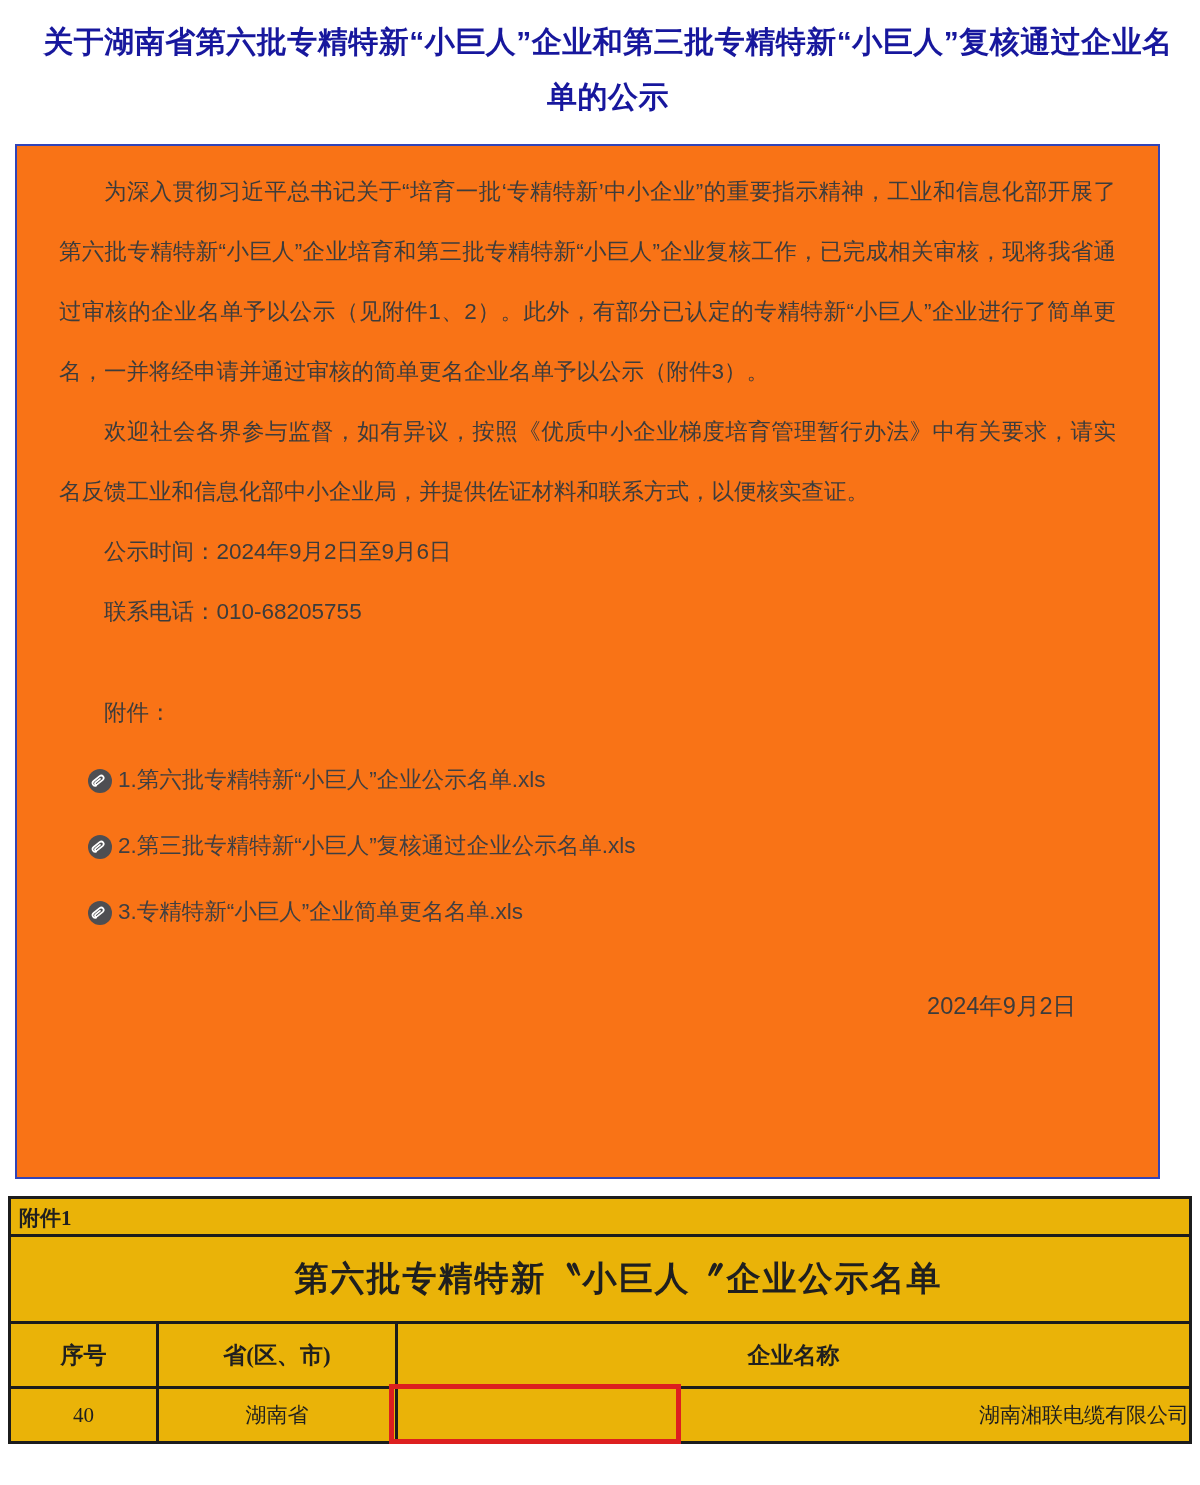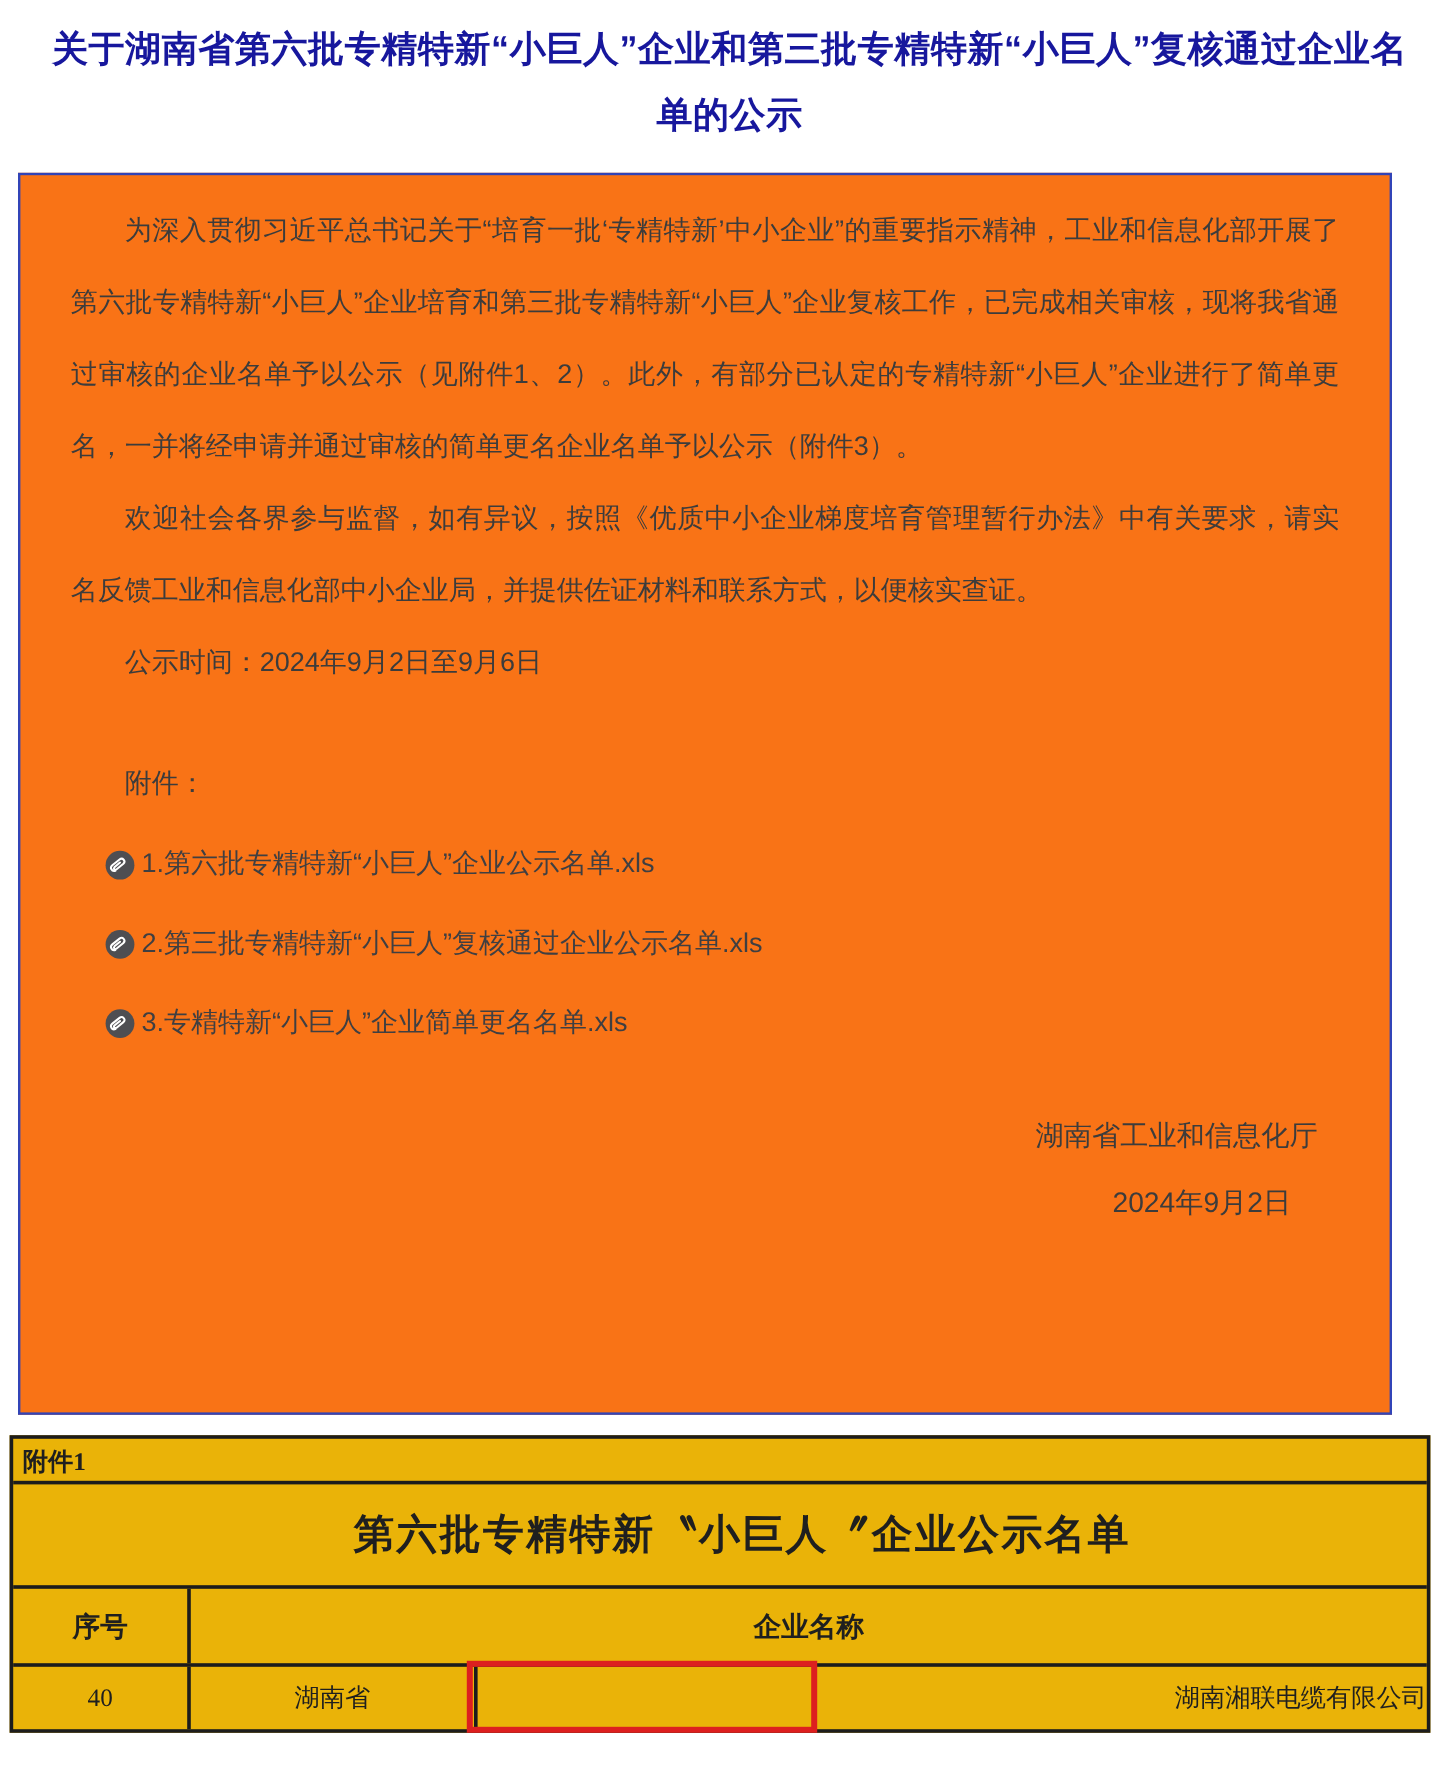--- a/index.html
+++ b/index.html
@@ -148,20 +148,21 @@
 <h1 class="page-title">关于湖南省第六批专精特新“小巨人”企业和第三批专精特新“小巨人”复核通过企业名单的公示</h1>
 
 <div class="notice-box">
 
   <p class="body-para">为深入贯彻习近平总书记关于“培育一批‘专精特新’中小企业”的重要指示精神，工业和信息化部开展了第六批专精特新“小巨人”企业培育和第三批专精特新“小巨人”企业复核工作，已完成相关审核，现将我省通过审核的企业名单予以公示（见附件1、2）。此外，有部分已认定的专精特新“小巨人”企业进行了简单更名，一并将经申请并通过审核的简单更名企业名单予以公示（附件3）。</p>
 
   <p class="body-para">欢迎社会各界参与监督，如有异议，按照《优质中小企业梯度培育管理暂行办法》中有关要求，请实名反馈工业和信息化部中小企业局，并提供佐证材料和联系方式，以便核实查证。</p>
 
   <p class="meta-line"><span>公示时间：</span><span>2024年9月2日至9月6日</span></p>
 
+  <p class="meta-line"><span>联系电话：</span><span>010-68205755</span></p>
 
   <p class="attach-label">附件：</p>
 
   <ul class="attach-list">
     <li>
       <a class="attach-item">
         <span class="attach-icon">
           <svg viewBox="0 0 26 26" width="26" height="26">
             <circle cx="13" cy="13" r="12" fill="#4e4e52"></circle>
             <path d="M9.2 17.6 c-3.2 1.0 -5.0 -2.6 -2.6 -4.6 l6.0 -4.8 c2.6 -2.0 5.6 1.4 3.2 3.6 l-5.6 4.6 c-1.4 1.0 -3.0 -0.4 -1.8 -1.8 l4.6 -3.8" fill="none" stroke="#ffffff" stroke-width="1.7" stroke-linecap="round"></path>
@@ -188,34 +189,34 @@
             <circle cx="13" cy="13" r="12" fill="#4e4e52"></circle>
             <path d="M9.2 17.6 c-3.2 1.0 -5.0 -2.6 -2.6 -4.6 l6.0 -4.8 c2.6 -2.0 5.6 1.4 3.2 3.6 l-5.6 4.6 c-1.4 1.0 -3.0 -0.4 -1.8 -1.8 l4.6 -3.8" fill="none" stroke="#ffffff" stroke-width="1.7" stroke-linecap="round"></path>
           </svg>
         </span>
         <span>3.专精特新“小巨人”企业简单更名名单.xls</span>
       </a>
     </li>
   </ul>
 
   <div class="sign-block">
-    <p class="sign-issuer">湖南省工业和信息化厅</p>
     <p class="sign-date">2024年9月2日</p>
   </div>
 
 </div>
 
 <div class="annex-table">
 
   <div class="annex-row">附件1</div>
 
   <div class="table-title-row">第六批专精特新〝小巨人〞企业公示名单</div>
 
   <div class="head-row">
     <div class="cell col-seq">序号</div>
+    <div class="cell col-prov">省(区、市)</div>
     <div class="cell col-comp">企业名称</div>
   </div>
 
   <div class="data-row">
     <div class="cell col-seq">40</div>
     <div class="cell col-prov">湖南省</div>
     <div class="cell col-comp">
       <span>湖南湘联电缆有限公司</span>
       <span class="highlight-rect"></span>
     </div>

